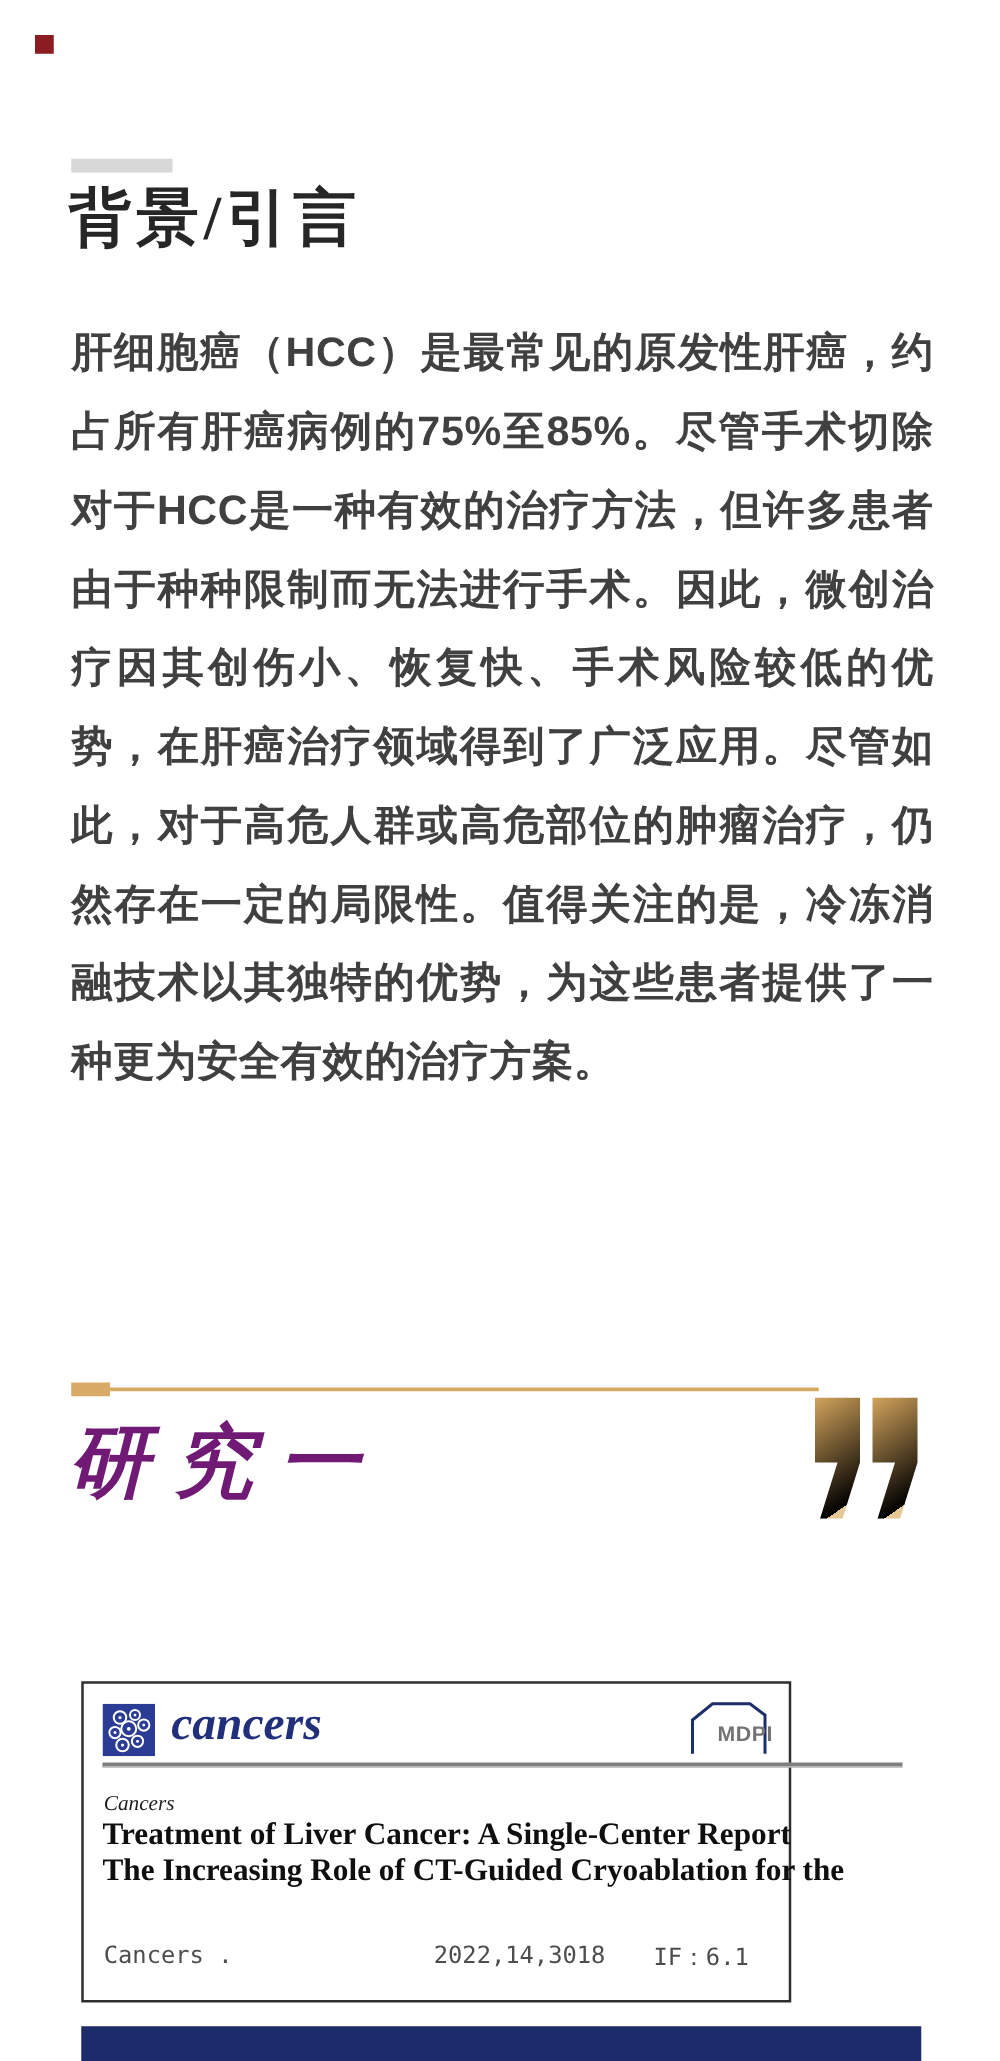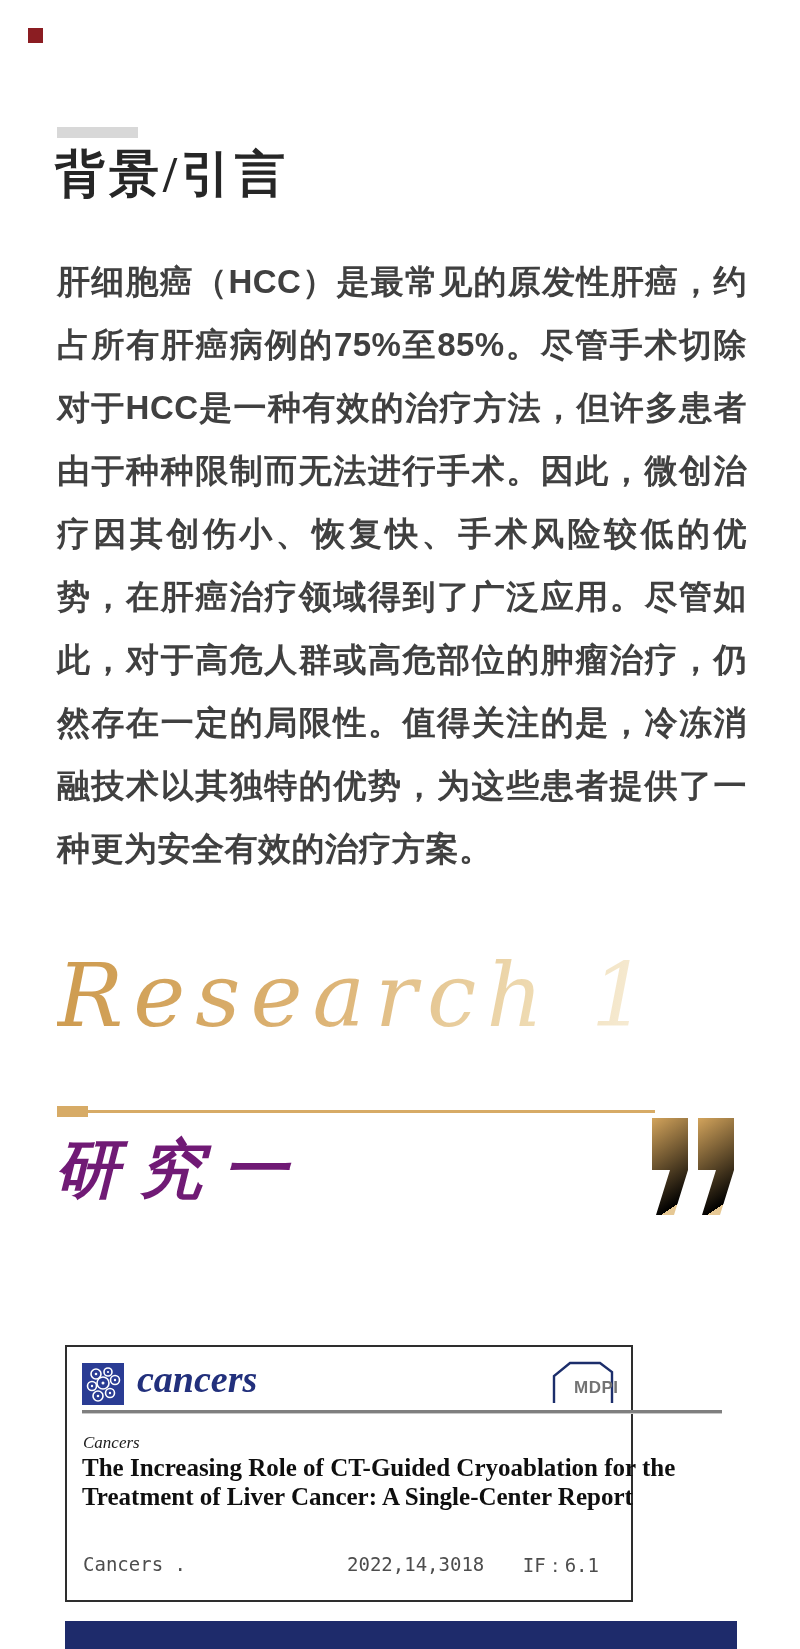--- a/index.html
+++ b/index.html
@@ -59,21 +59,20 @@
 <body>
 
 <div id="page">
 
   <div class="brand-mark"></div>
 
   <div class="eyebrow-bar"></div>
   <h1 class="intro-title" style="margin:0">背景/引言</h1>
   <p class="intro-paragraph" style="margin:0">肝细胞癌（HCC）是最常见的原发性肝癌，约占所有肝癌病例的75%至85%。尽管手术切除对于HCC是一种有效的治疗方法，但许多患者由于种种限制而无法进行手术。因此，微创治疗因其创伤小、恢复快、手术风险较低的优势，在肝癌治疗领域得到了广泛应用。尽管如此，对于高危人群或高危部位的肿瘤治疗，仍然存在一定的局限性。值得关注的是，冷冻消融技术以其独特的优势，为这些患者提供了一种更为安全有效的治疗方案。</p>
 
-  <div class="research-script">Research 1</div>
   <div class="divider-cap"></div>
   <div class="divider-line"></div>
   <svg class="quote-icon" viewBox="0 0 88 97" xmlns="http://www.w3.org/2000/svg">
     <defs>
       <linearGradient id="qg" x1="0" y1="0" x2="0.25" y2="1">
         <stop offset="0" stop-color="#d3a45c"></stop>
         <stop offset="1" stop-color="#e6c globalization"></stop>
         <stop offset="1" stop-color="#e6c894"></stop>
       </linearGradient>
     </defs>
@@ -110,22 +109,22 @@
       <svg width="64" height="44" viewBox="0 0 64 44" xmlns="http://www.w3.org/2000/svg">
         <path d="M3,42 V15 L19,2 H49 L61,11 V42" fill="none" stroke="#1c2e6b" stroke-width="2.4"></path>
       </svg>
       <span class="mdpi-text">MDPI</span>
     </div>
 
     <div class="journal-divider"></div>
     <div class="article-label">Cancers</div>
 
     <div class="paper-title">
+      <div>Treatment of Liver Cancer: A Single-Center Report</div>
       <div>The Increasing Role of CT-Guided Cryoablation for the</div>
-      <div>Treatment of Liver Cancer: A Single-Center Report</div>
     </div>
 
     <div class="paper-footer-item footer-journal">Cancers .</div>
     <div class="paper-footer-item footer-citation">2022,14,3018</div>
     <div class="paper-footer-item footer-if">IF：6.1</div>
   </div>
 
   <div class="bottom-bar"></div>
 
 </div>

